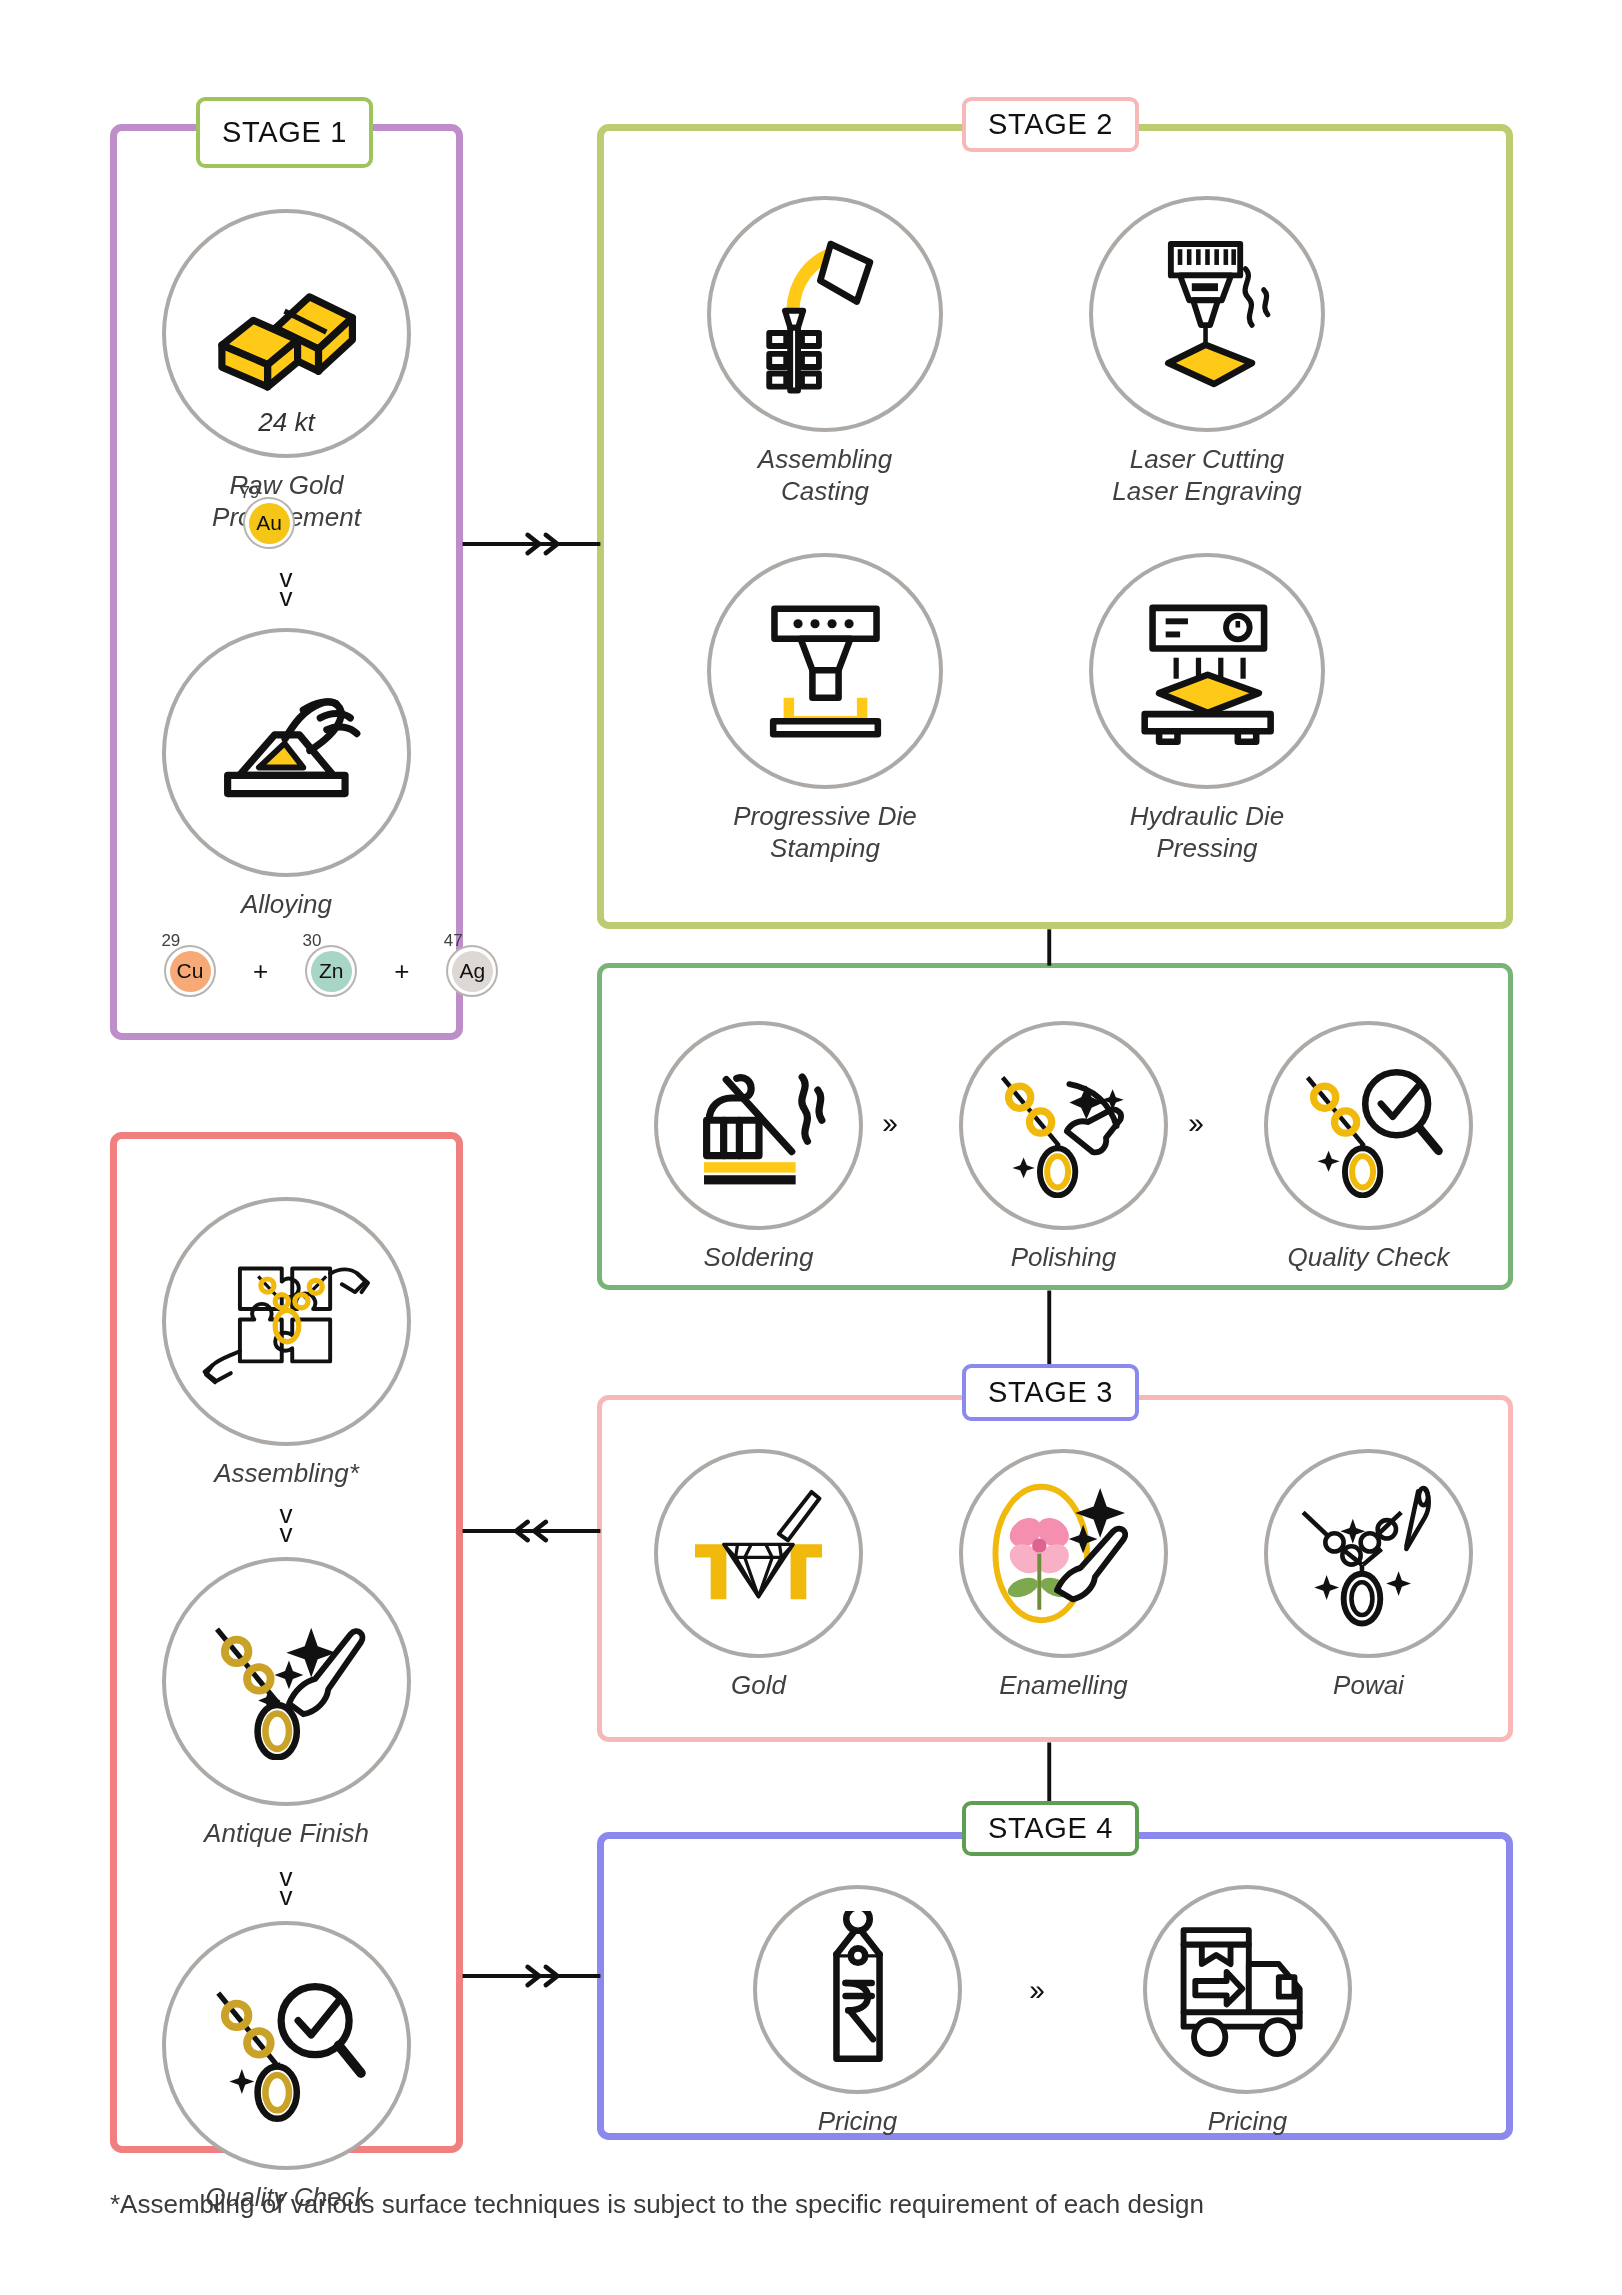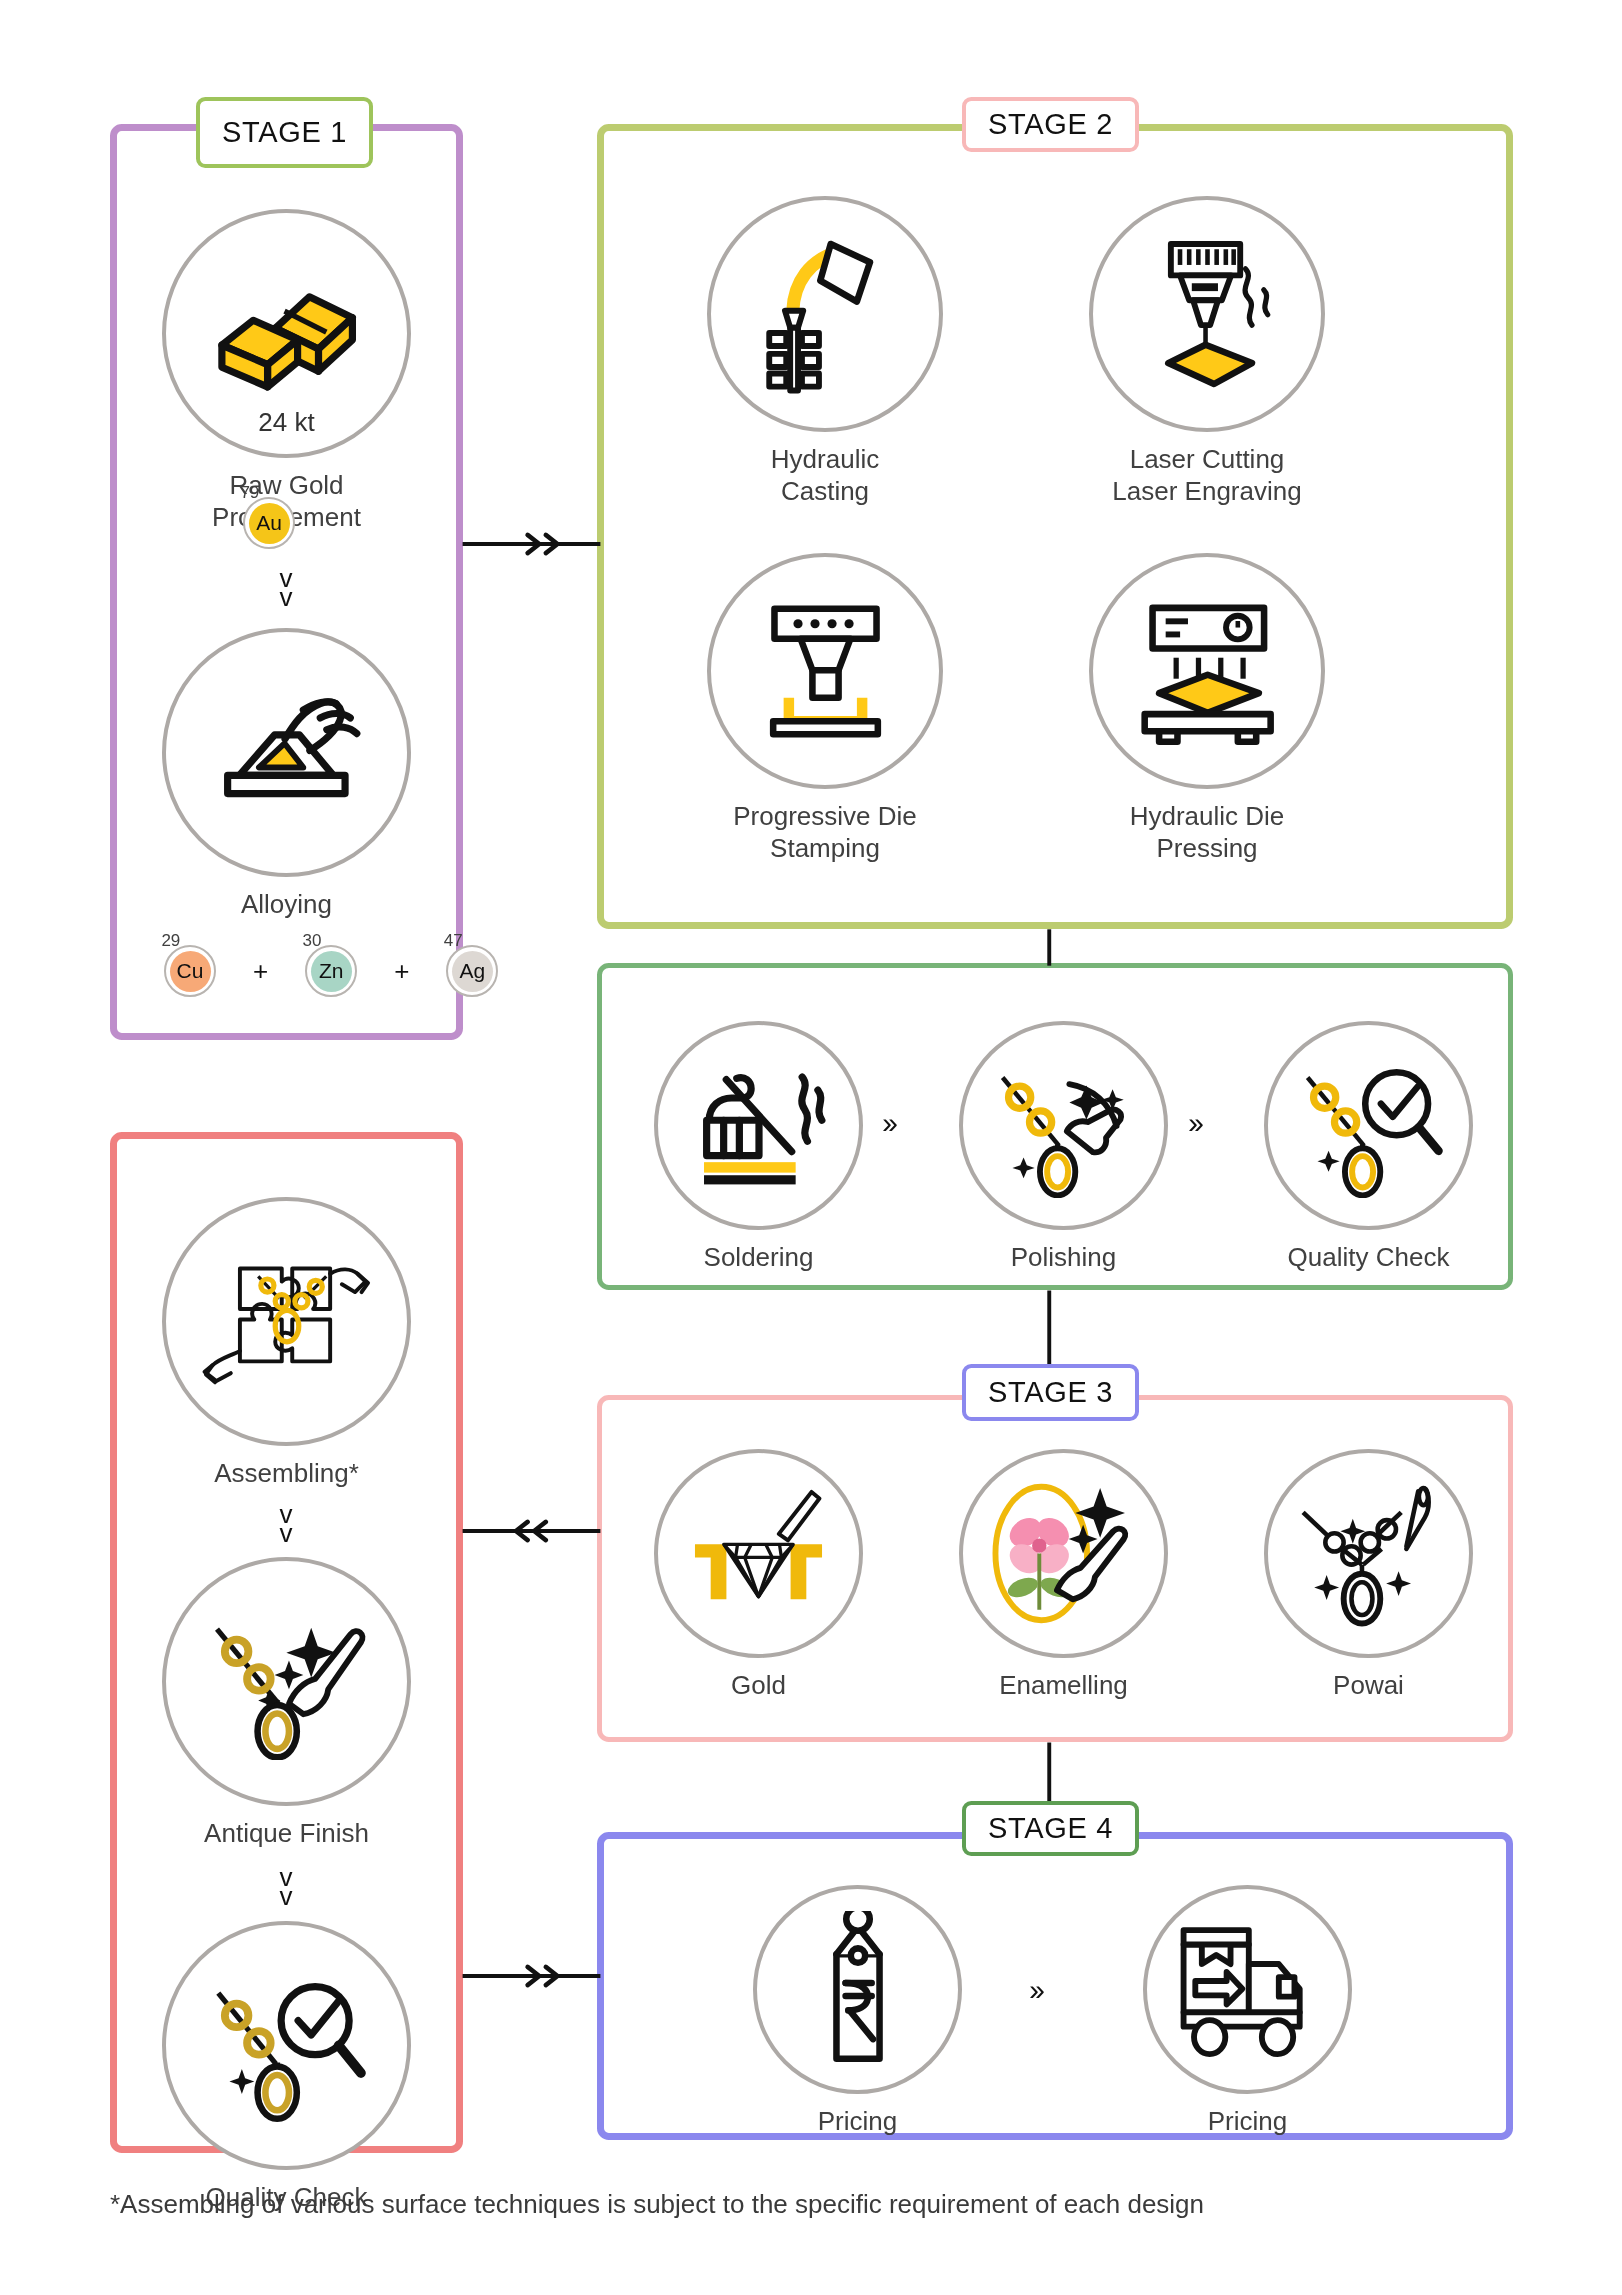--- a/index.html
+++ b/index.html
@@ -36,21 +36,21 @@
     font-size: 29px; color: #111111; letter-spacing: 0.7px;
     z-index: 30;
     padding: 0 17px;
   }
   .chip-s1 { left: 196px;  top: 97px;  width: 177px; height: 71px; border: 4.6px solid #9EC45B; }
   .chip-s2 { left: 962px; top: 97px;  width: 177px; height: 55px; border: 4.6px solid #F8B8B8; }
   .chip-s3 { left: 962px; top: 1364px; width: 177px; height: 57px; border: 4.6px solid #8B88EE; }
   .chip-s4 { left: 962px; top: 1801px; width: 177px; height: 55px; border: 4.6px solid #5E9E53; }
 
   
-  .node { position: absolute; text-align: center; }
+  .node { position: absolute; text-align: center; font-style: italic; }
   .circle {
     border-radius: 50%;
     border: 4.6px solid #ADA9A6;
     background: #ffffff;
     display: flex; align-items: center; justify-content: center;
     position: relative;
     margin: 0 auto;
   }
   .circle svg { display: block; }
   .node-label {
@@ -230,21 +230,21 @@
           <rect x="66" y="146" width="12" height="96"></rect>
           <rect x="34" y="154" width="26" height="20"></rect>
             <rect x="84" y="154" width="26" height="20"></rect>
           <rect x="34" y="186" width="26" height="20"></rect>
             <rect x="84" y="186" width="26" height="20"></rect>
           <rect x="34" y="216" width="26" height="20"></rect>
             <rect x="84" y="216" width="26" height="20"></rect>
         </g>
       </svg>
     </div>
-    <div class="node-label">Hydraulic
+    <div class="node-label">Assembling
 Casting</div>
   </div>
 
   <div class="node" style="left:1089px; top:196px; width:236px;">
     <div class="circle" style="width:236px;height:236px;">
       <svg width="157" height="164" viewBox="0 0 240 250">
         <g fill="#fff" stroke="#111" stroke-width="9" stroke-linejoin="round">
           <rect x="64" y="18" width="106" height="48"></rect>
           <path d="M78 66 L156 66 L142 104 L92 104 Z"></path>
           <path d="M98 104 L136 104 L124 142 L110 142 Z"></path>

